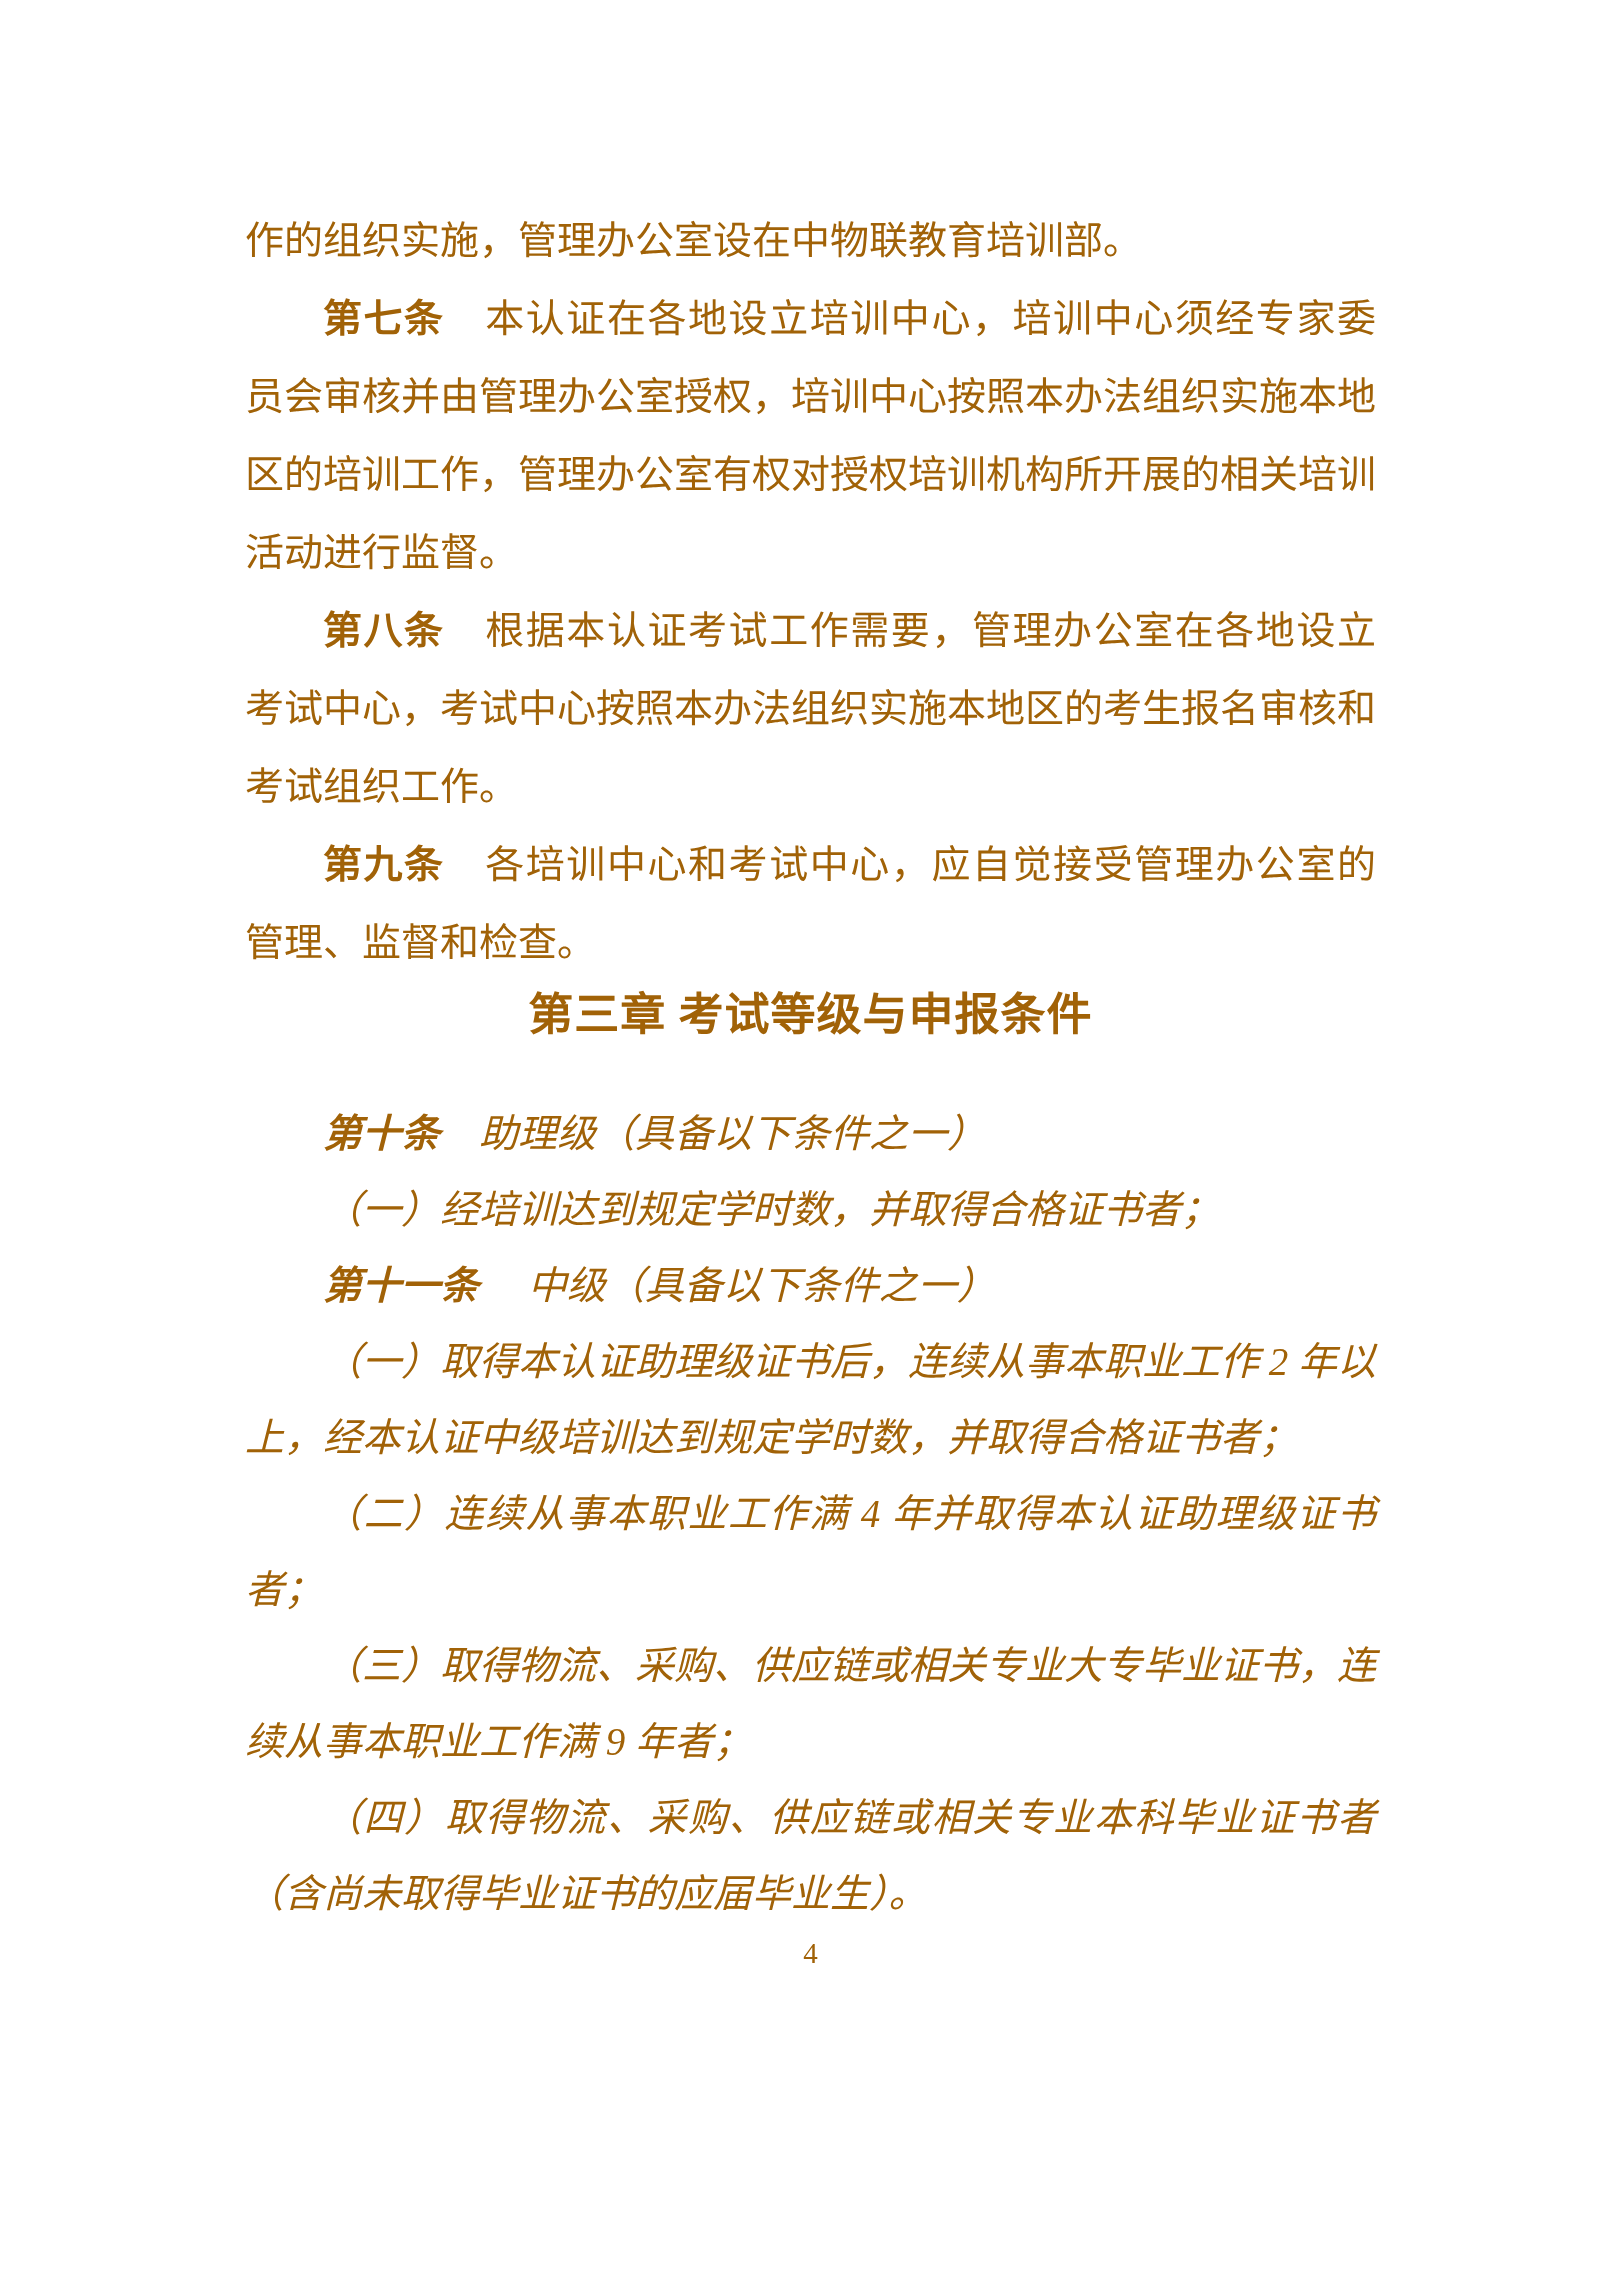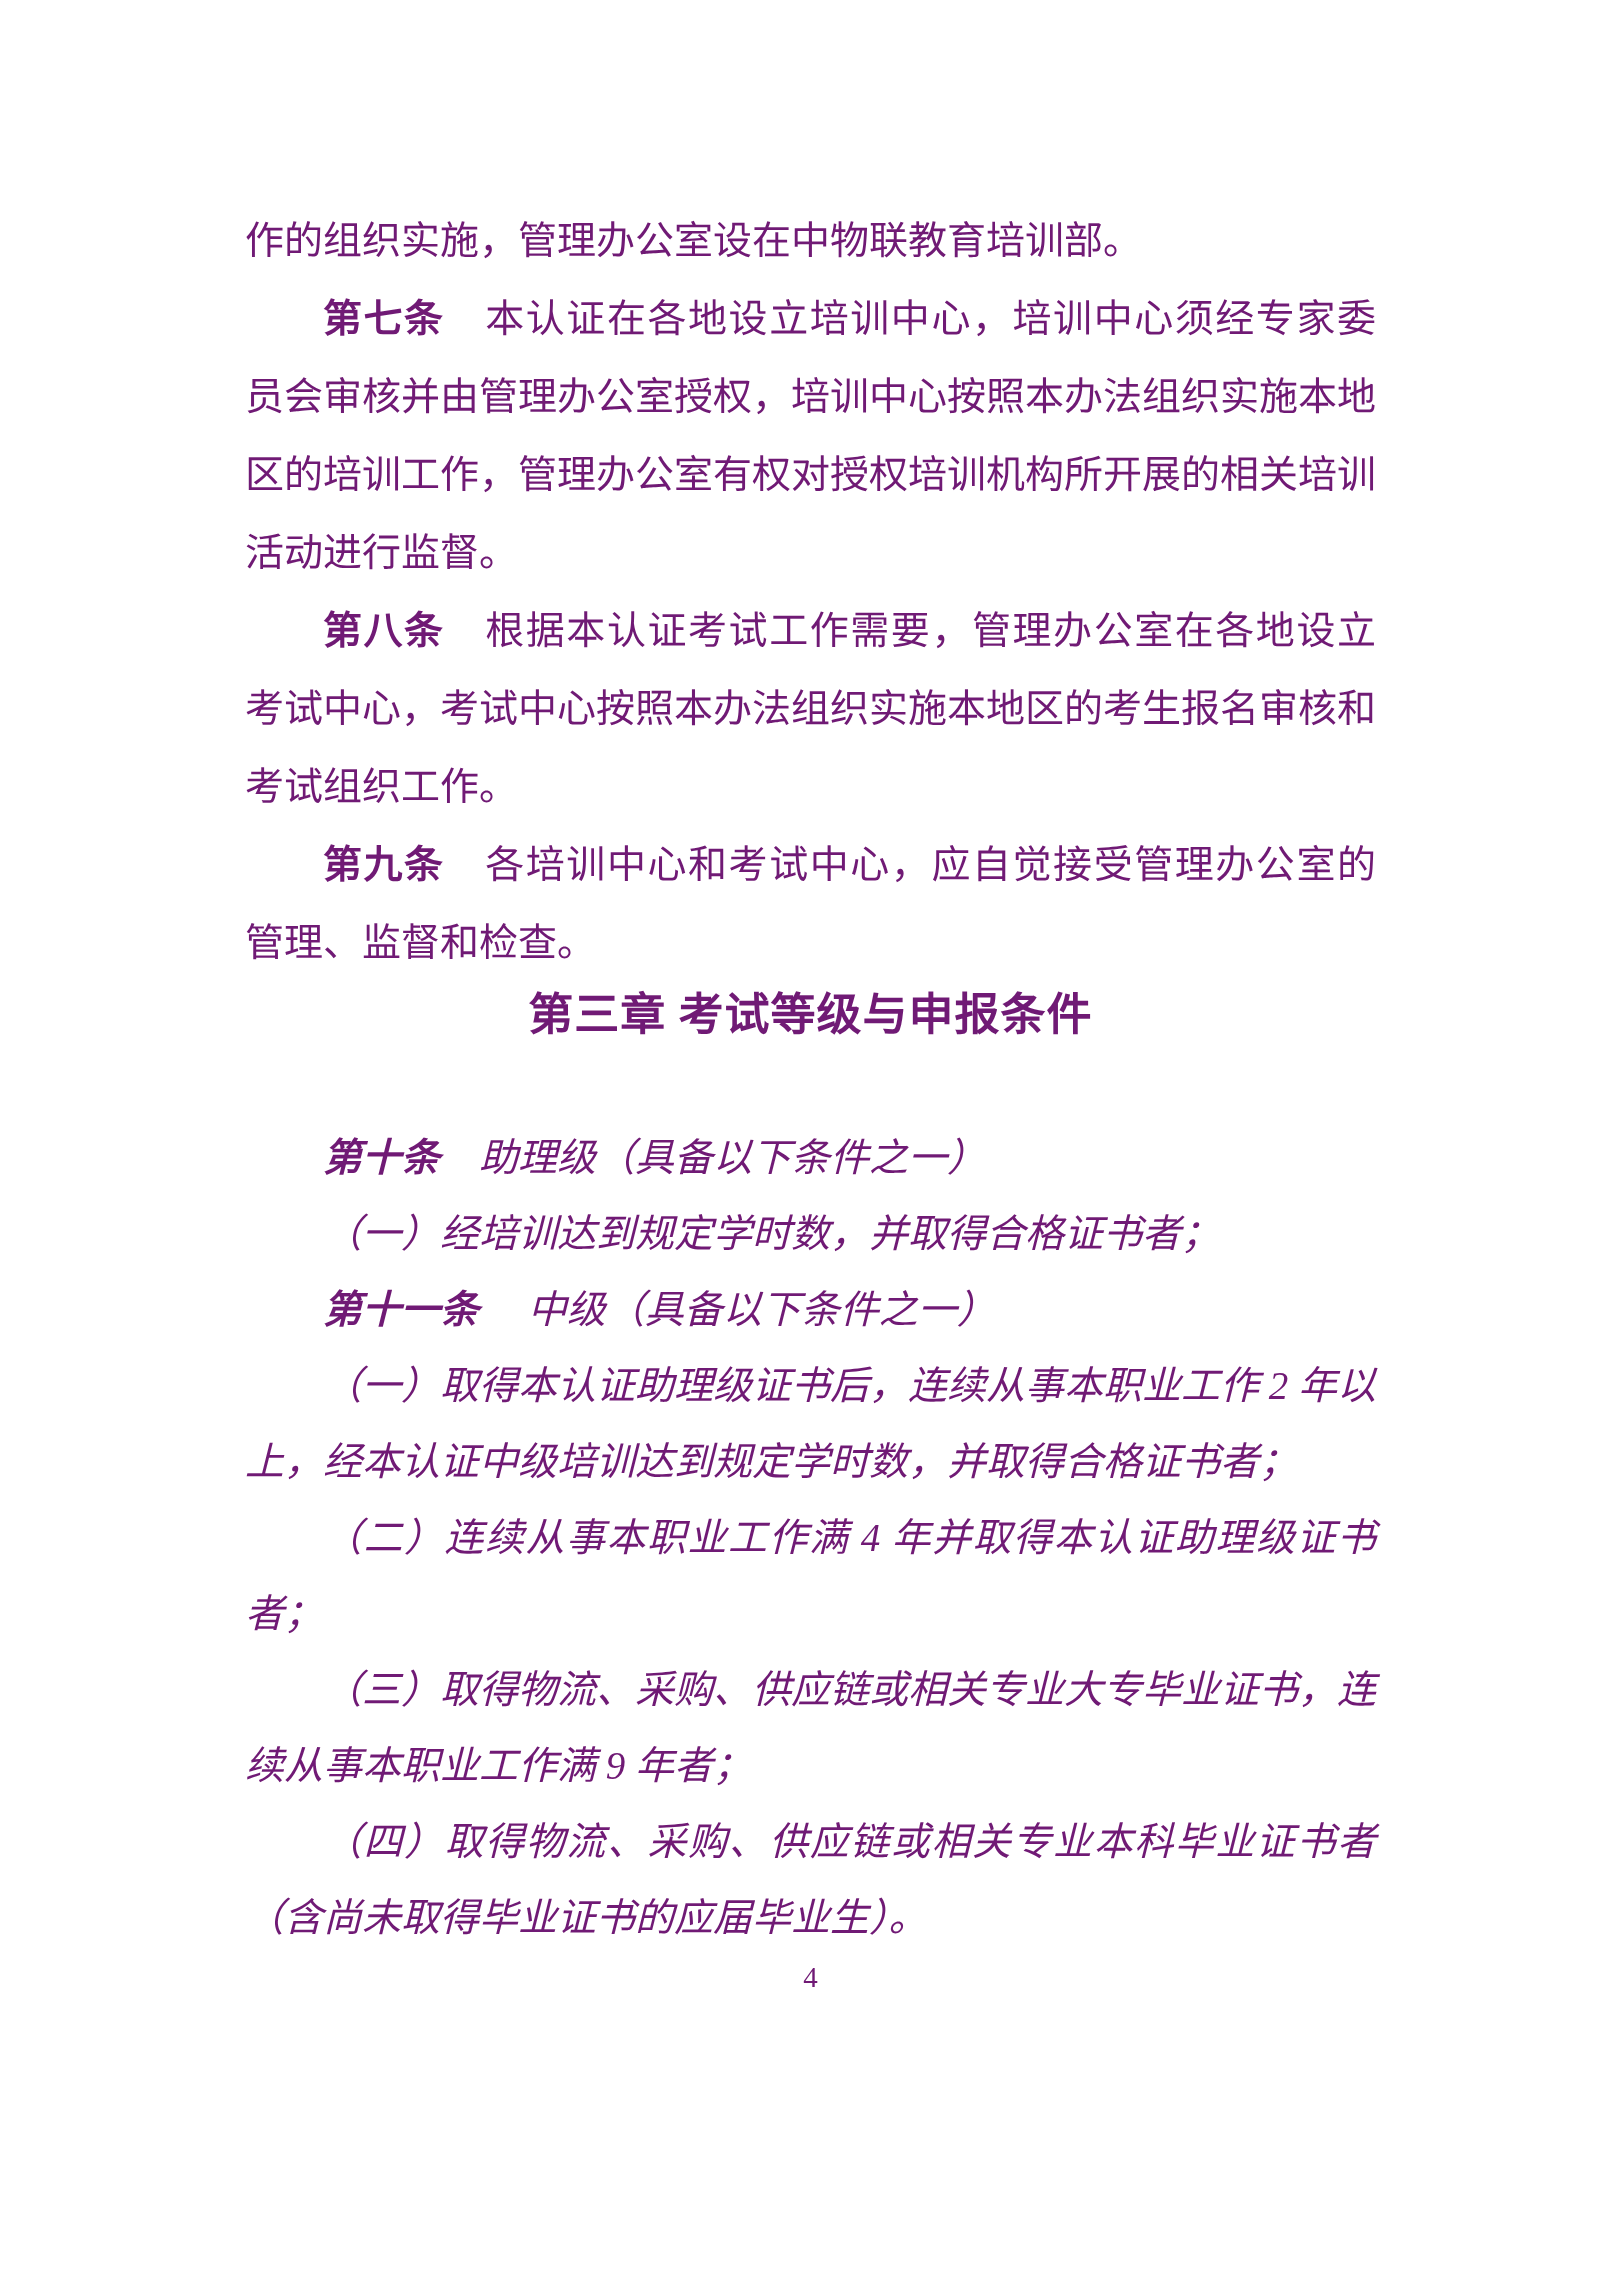--- a/index.html
+++ b/index.html
@@ -7,21 +7,21 @@
     padding: 0;
     background: #ffffff;
   }
   .page {
     position: relative;
     width: 1621px;
     height: 2293px;
     background: #ffffff;
     overflow: hidden;
     font-family: "Liberation Serif", "DejaVu Serif", serif;
-    color: #701a75;
+    color: #a16207;
   }
   .content {
     padding: 202px 245px 0 245px;
   }
   .sec {
     font-size: 39px;
     text-align: justify;
     text-justify: inter-ideograph;
   }
   .sec-a { line-height: 78px; }
@@ -32,21 +32,21 @@
     word-break: normal;
   }
   .para.no-indent { text-indent: 0; }
   .term { font-weight: bold; }
   .chapter-heading {
     font-size: 45px;
     font-weight: bold;
     text-align: center;
     text-indent: 0;
     line-height: 63px;
-    margin: 2px 0 73px 0;
+    margin: 2px 0 49px 0;
     letter-spacing: 1px;
   }
   .page-number {
     margin-top: 3.9px;
     font-size: 29px;
     line-height: 35px;
     text-align: center;
   }
 </style>
 </head>

